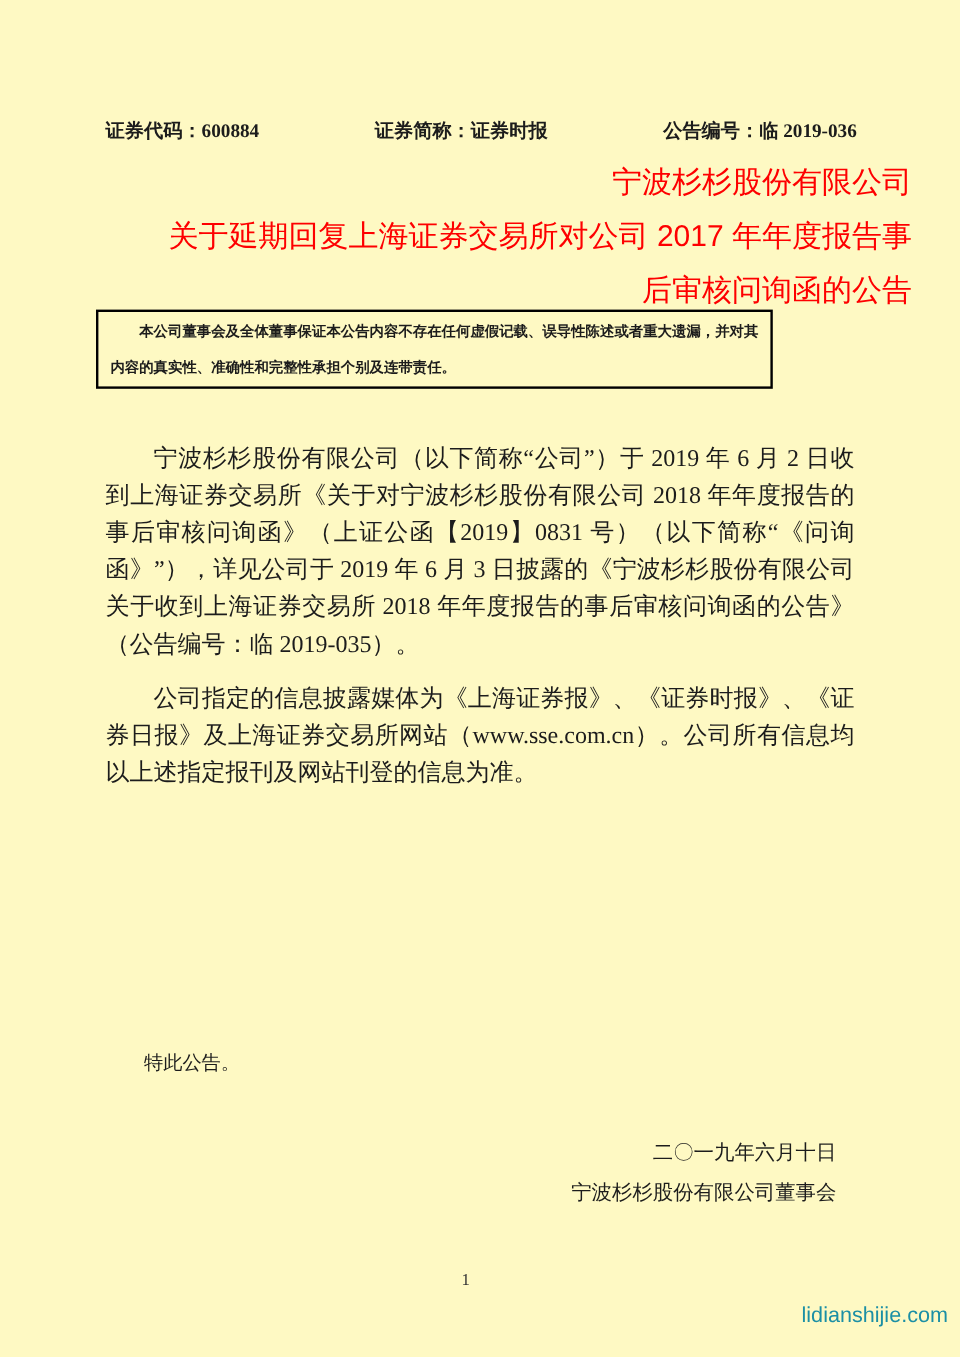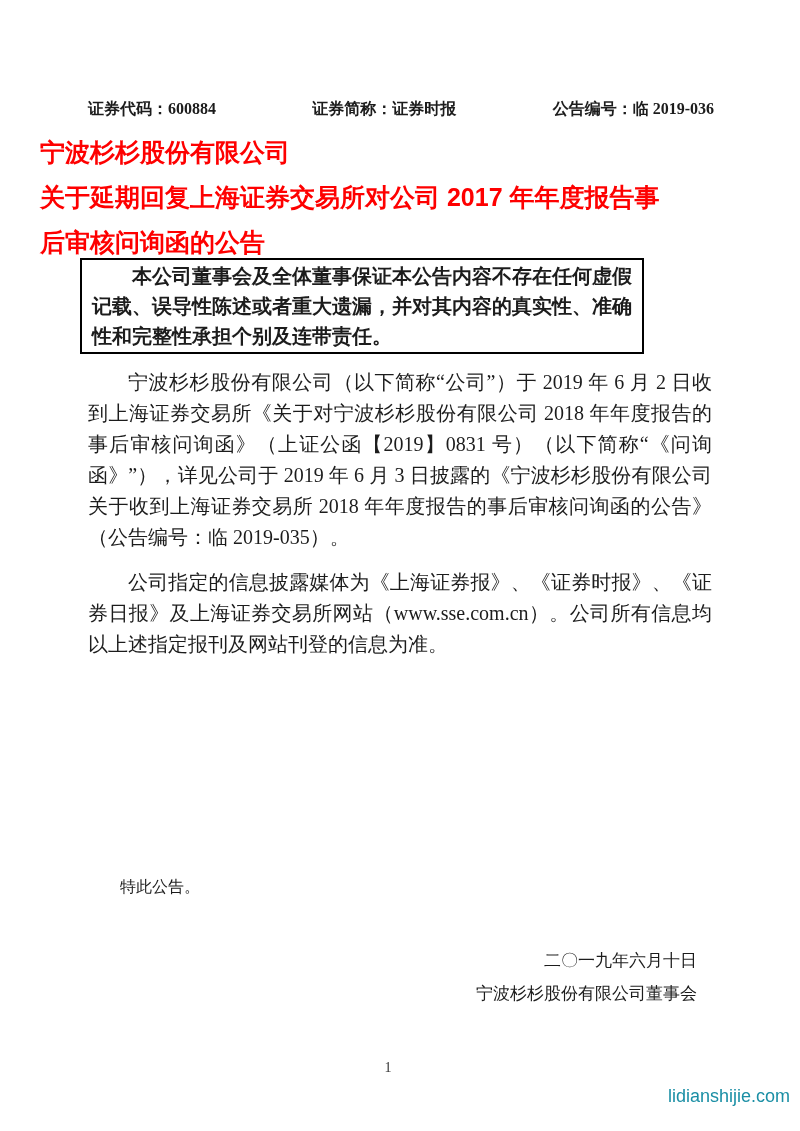--- a/index.html
+++ b/index.html
@@ -1,53 +1,53 @@
 <!DOCTYPE html>
 <html><head>
 <meta charset="utf-8">
 <style>
   html, body { margin:0; padding:0; background:#e9e9e9; }
   .page {
     position: relative;
     width: 800px;
     height: 1131px;
     margin: 0 auto;
-    background: #ffffff;
+    background: #fef9c3;
     font-family: "Liberation Serif", "DejaVu Serif", serif;
     color: #1c1c1c;
     overflow: hidden;
   }
   .doc-header {
     position: absolute;
     top: 99px; left: 88px; right: 86px;
     display: flex;
     justify-content: space-between;
     font-size: 16px;
     font-weight: 700;
     white-space: nowrap;
   }
   .doc-title {
     position: absolute;
     top: 130px; left: 40px; right: 40px;
-    text-align: left;
+    text-align: right;
     color: #fe0000;
     font-family: "Liberation Sans", "DejaVu Sans", sans-serif;
-    font-weight: 700;
+    font-weight: 400;
     font-size: 25px;
     line-height: 45px;
   }
   .declaration-box {
     position: absolute;
     top: 258px; left: 80px;
     width: 564px;
     box-sizing: border-box;
     border: 2px solid #000000;
     padding: 1px 10px 1px 10px;
     font-weight: 700;
-    font-size: 20px;
+    font-size: 12px;
     line-height: 30px;
     text-align: justify;
   }
   .declaration-box p { margin: 0; text-indent: 2em; }
   .doc-body {
     position: absolute;
     top: 367px; left: 88px;
     width: 624px;
     font-size: 20px;
     line-height: 31px;

